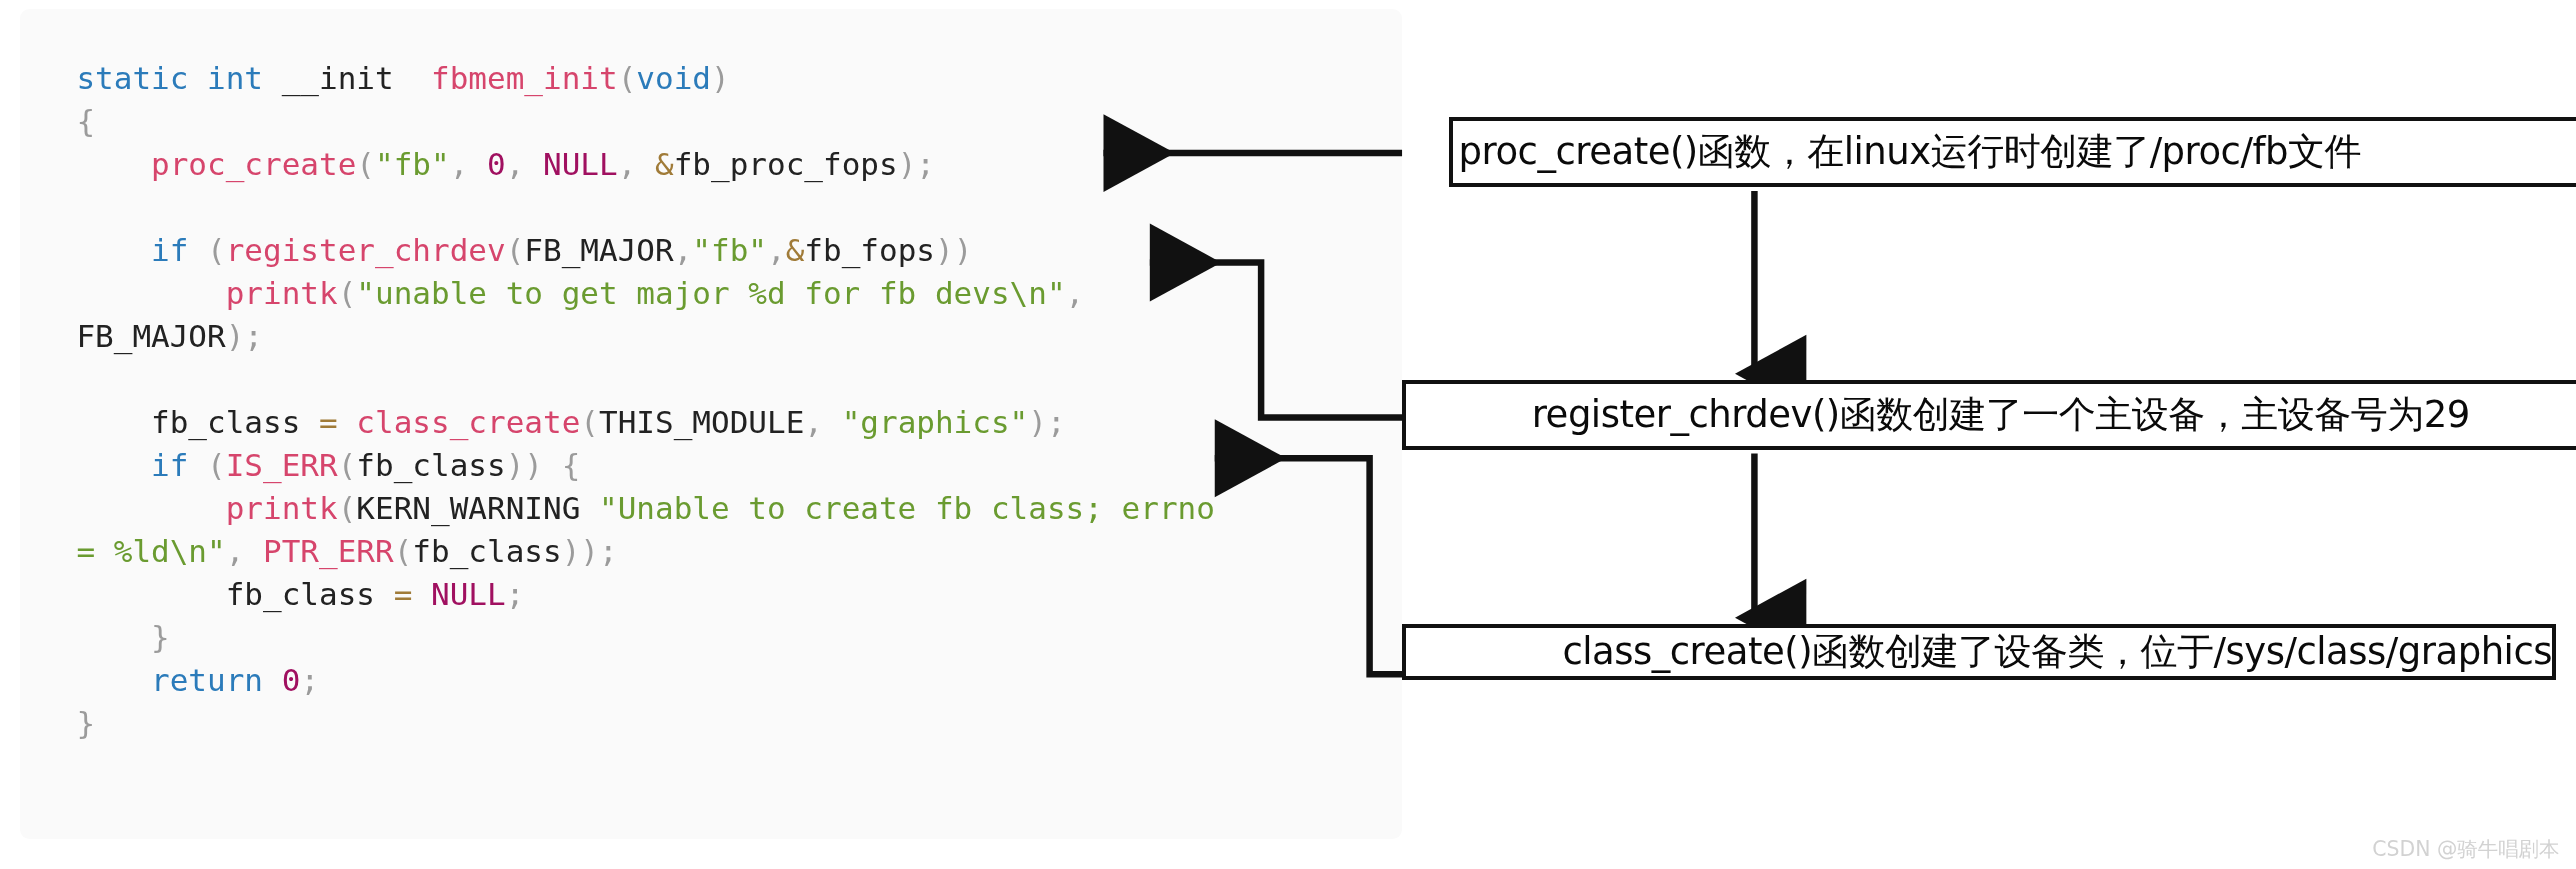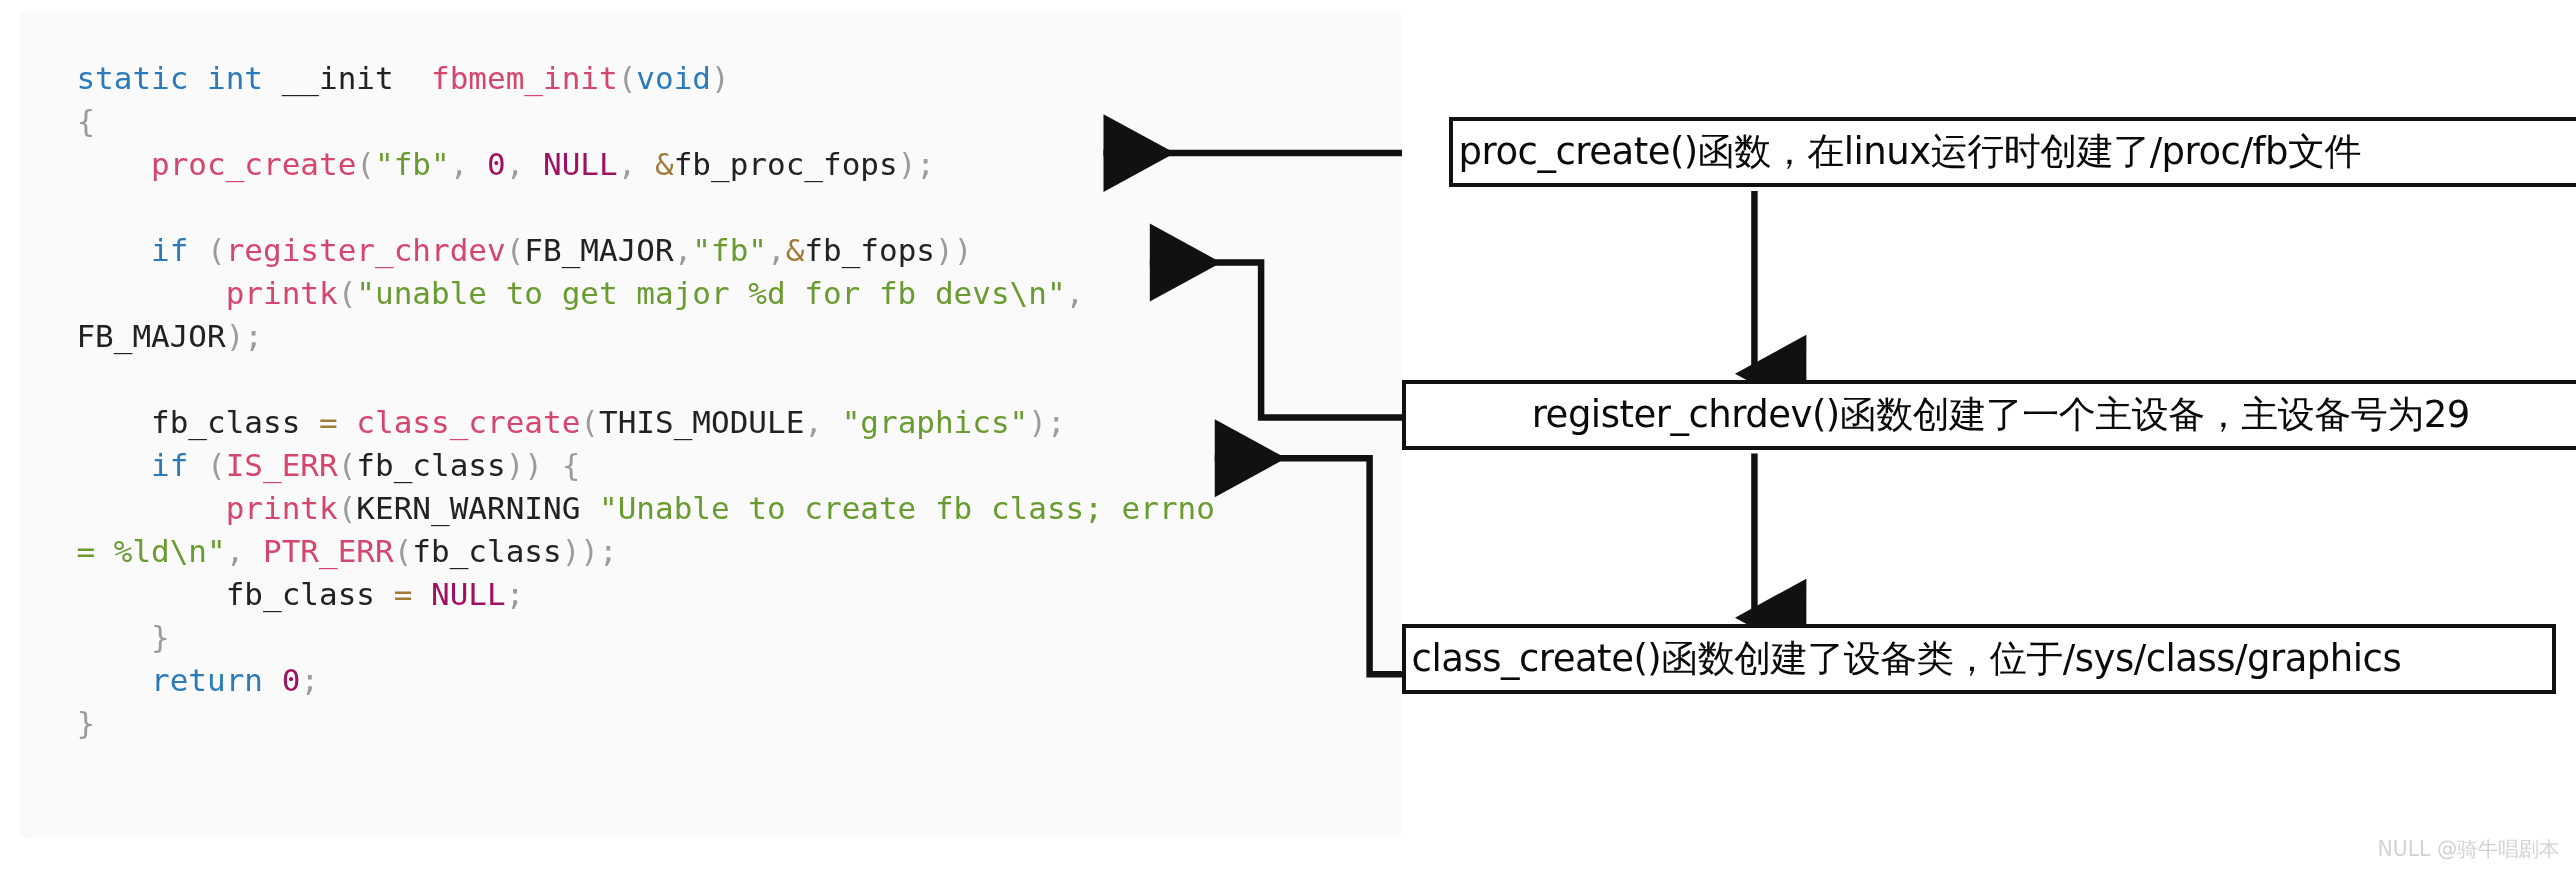--- a/index.html
+++ b/index.html
@@ -62,21 +62,21 @@
     align-items: center;
     padding-left: 5.6px;
     font-family: "DejaVu Sans", "Liberation Sans", sans-serif;
     font-size: 37px;
     color: #0a0a0a;
     letter-spacing: -0.5px;
     white-space: nowrap;
   }
   #note-1 { left: 1402px; top: 117px;  width: 1154px; height: 70px; margin-left: 47px; }
   #note-2 { left: 1402px; top: 380px;  width: 1192px; height: 70px; justify-content: center; }
-  #note-3 { left: 1402px; top: 624px;  width: 1154px; height: 70px; }
+  #note-3 { left: 1402px; top: 624px;  width: 1154px; height: 56px; justify-content: flex-end; }
 
   
   #connectors {
     position: absolute;
     left: 0; top: 0;
     width: 2576px;
     height: 870px;
     pointer-events: none;
   }
 
@@ -126,14 +126,14 @@
 </div>
 
 <div class="note-box" id="note-2">
   <span>register_chrdev()函数创建了一个主设备，主设备号为29</span>
 </div>
 
 <div class="note-box" id="note-3">
   <span>class_create()函数创建了设备类，位于/sys/class/graphics</span>
 </div>
 
-<div id="watermark">NULL @骑牛唱剧本</div>
+<div id="watermark">CSDN @骑牛唱剧本</div>
 
 
 </body></html>

